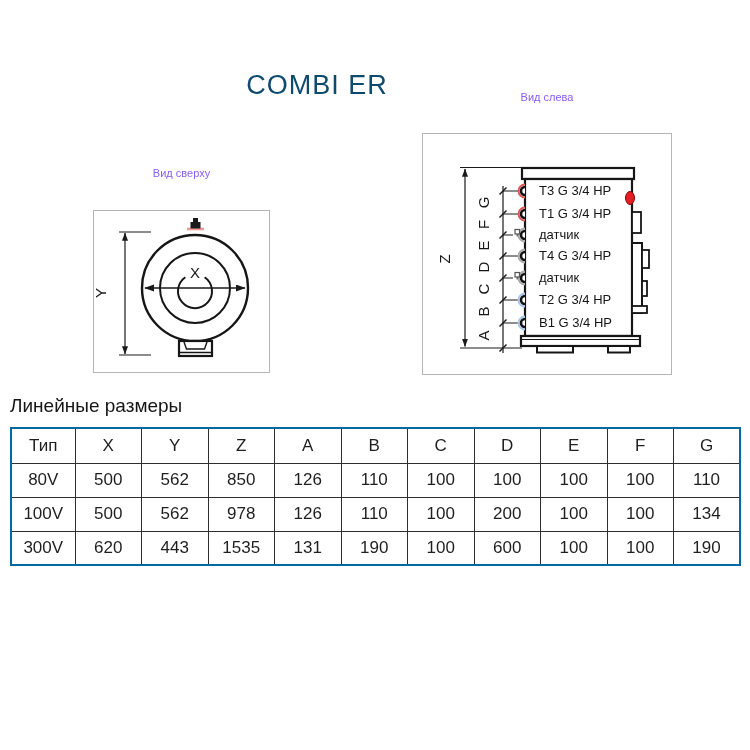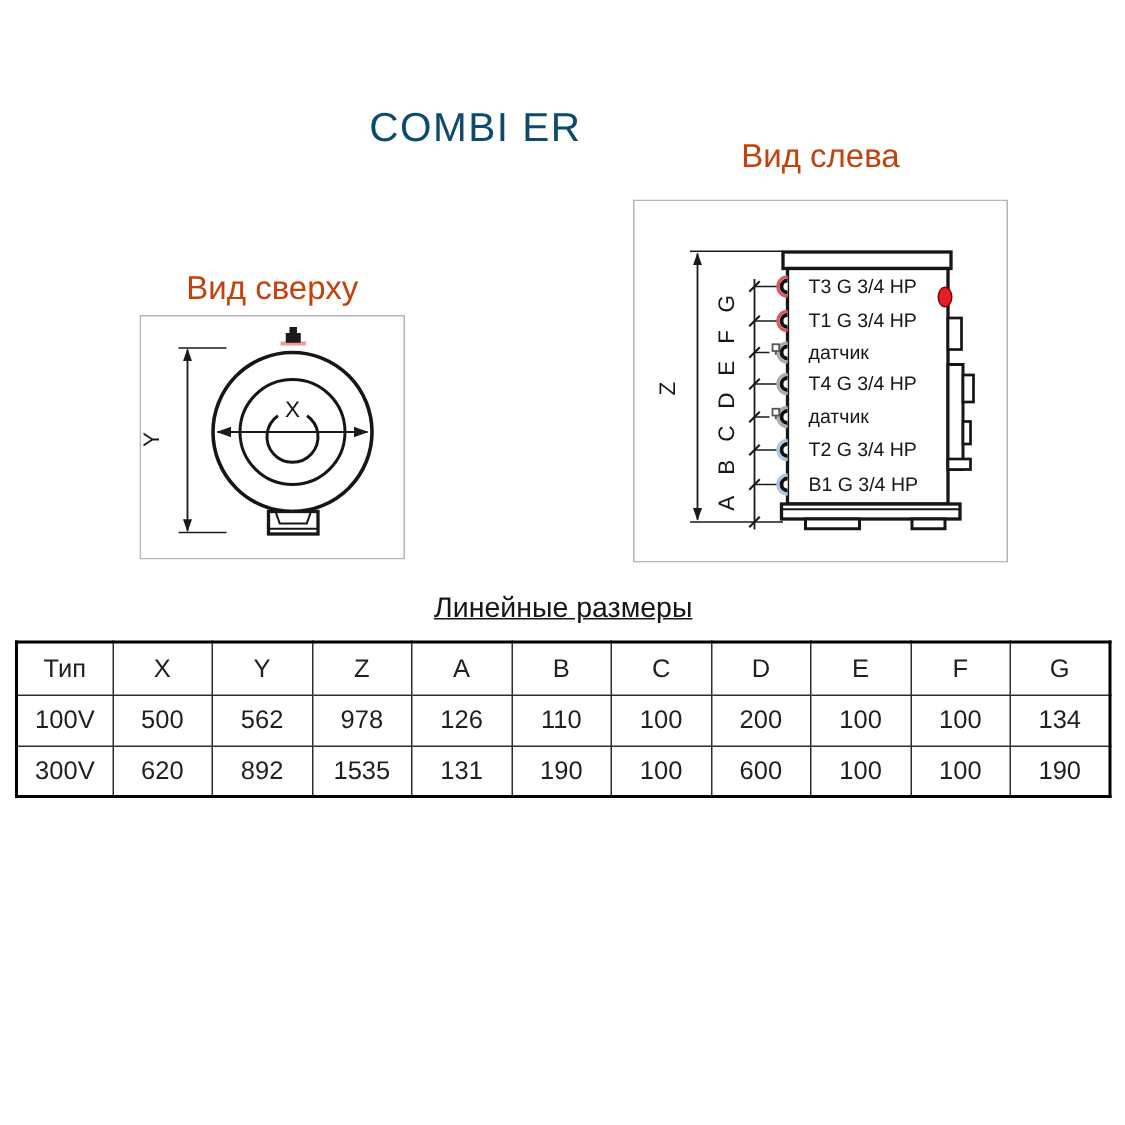--- a/index.html
+++ b/index.html
@@ -5,28 +5,28 @@
   html,body{margin:0;padding:0;}
   body{
     width:750px;height:750px;background:#ffffff;position:relative;overflow:hidden;
     font-family:"Liberation Sans",sans-serif;color:#1c1c1c;
   }
   .abs{position:absolute;}
   .drawing-title{
     left:167px;top:70px;width:300px;text-align:center;
     font-size:27px;letter-spacing:1px;font-weight:400;color:#0c4a6e;
   }
-  .view-label{font-size:22px;color:#c2410c;text-align:center;font-weight:400;}
-  .view-label.top-view-label{left:93px;top:179px;width:177px;}
+  .view-label{font-size:11px;color:#8b5cf6;text-align:center;font-weight:400;}
+  .view-label.top-view-label{left:93px;top:167px;width:177px;}
   .view-label.left-view-label{left:422px;top:91px;width:250px;}
-  .table-title{left:10px;top:395px;width:731px;text-align:center;font-size:19px;color:#161616;text-decoration:underline;}
+  .table-title{left:10px;top:395px;width:731px;font-size:19px;color:#161616;}
   svg text{font-family:"Liberation Sans",sans-serif;fill:#161616;}
   table.dims{
     position:absolute;left:10px;top:427px;width:731px;border-collapse:collapse;table-layout:fixed;
-    border:2px solid #000000;
+    border:2px solid #0369a1;
   }
   table.dims th,table.dims td{
     border:1.6px solid #2e2e2e;text-align:center;vertical-align:middle;
     font-size:17px;font-weight:400;color:#1f1f1f;padding:0;background:#fff;
   }
   table.dims thead tr{height:35px;}
   table.dims tbody tr{height:34px;}
 </style>
 </head>
 <body>
@@ -175,36 +175,49 @@
       <th>B</th>
       <th>C</th>
       <th>D</th>
       <th>E</th>
       <th>F</th>
       <th>G</th>
     </tr>
   </thead>
   <tbody>
     <tr>
+      <td>80V</td>
+      <td>500</td>
+      <td>562</td>
+      <td>850</td>
+      <td>126</td>
+      <td>110</td>
+      <td>100</td>
+      <td>100</td>
+      <td>100</td>
+      <td>100</td>
+      <td>110</td>
+    </tr>
+    <tr>
       <td>100V</td>
       <td>500</td>
       <td>562</td>
       <td>978</td>
       <td>126</td>
       <td>110</td>
       <td>100</td>
       <td>200</td>
       <td>100</td>
       <td>100</td>
       <td>134</td>
     </tr>
     <tr>
       <td>300V</td>
       <td>620</td>
-      <td>892</td>
+      <td>443</td>
       <td>1535</td>
       <td>131</td>
       <td>190</td>
       <td>100</td>
       <td>600</td>
       <td>100</td>
       <td>100</td>
       <td>190</td>
     </tr>
   </tbody>

